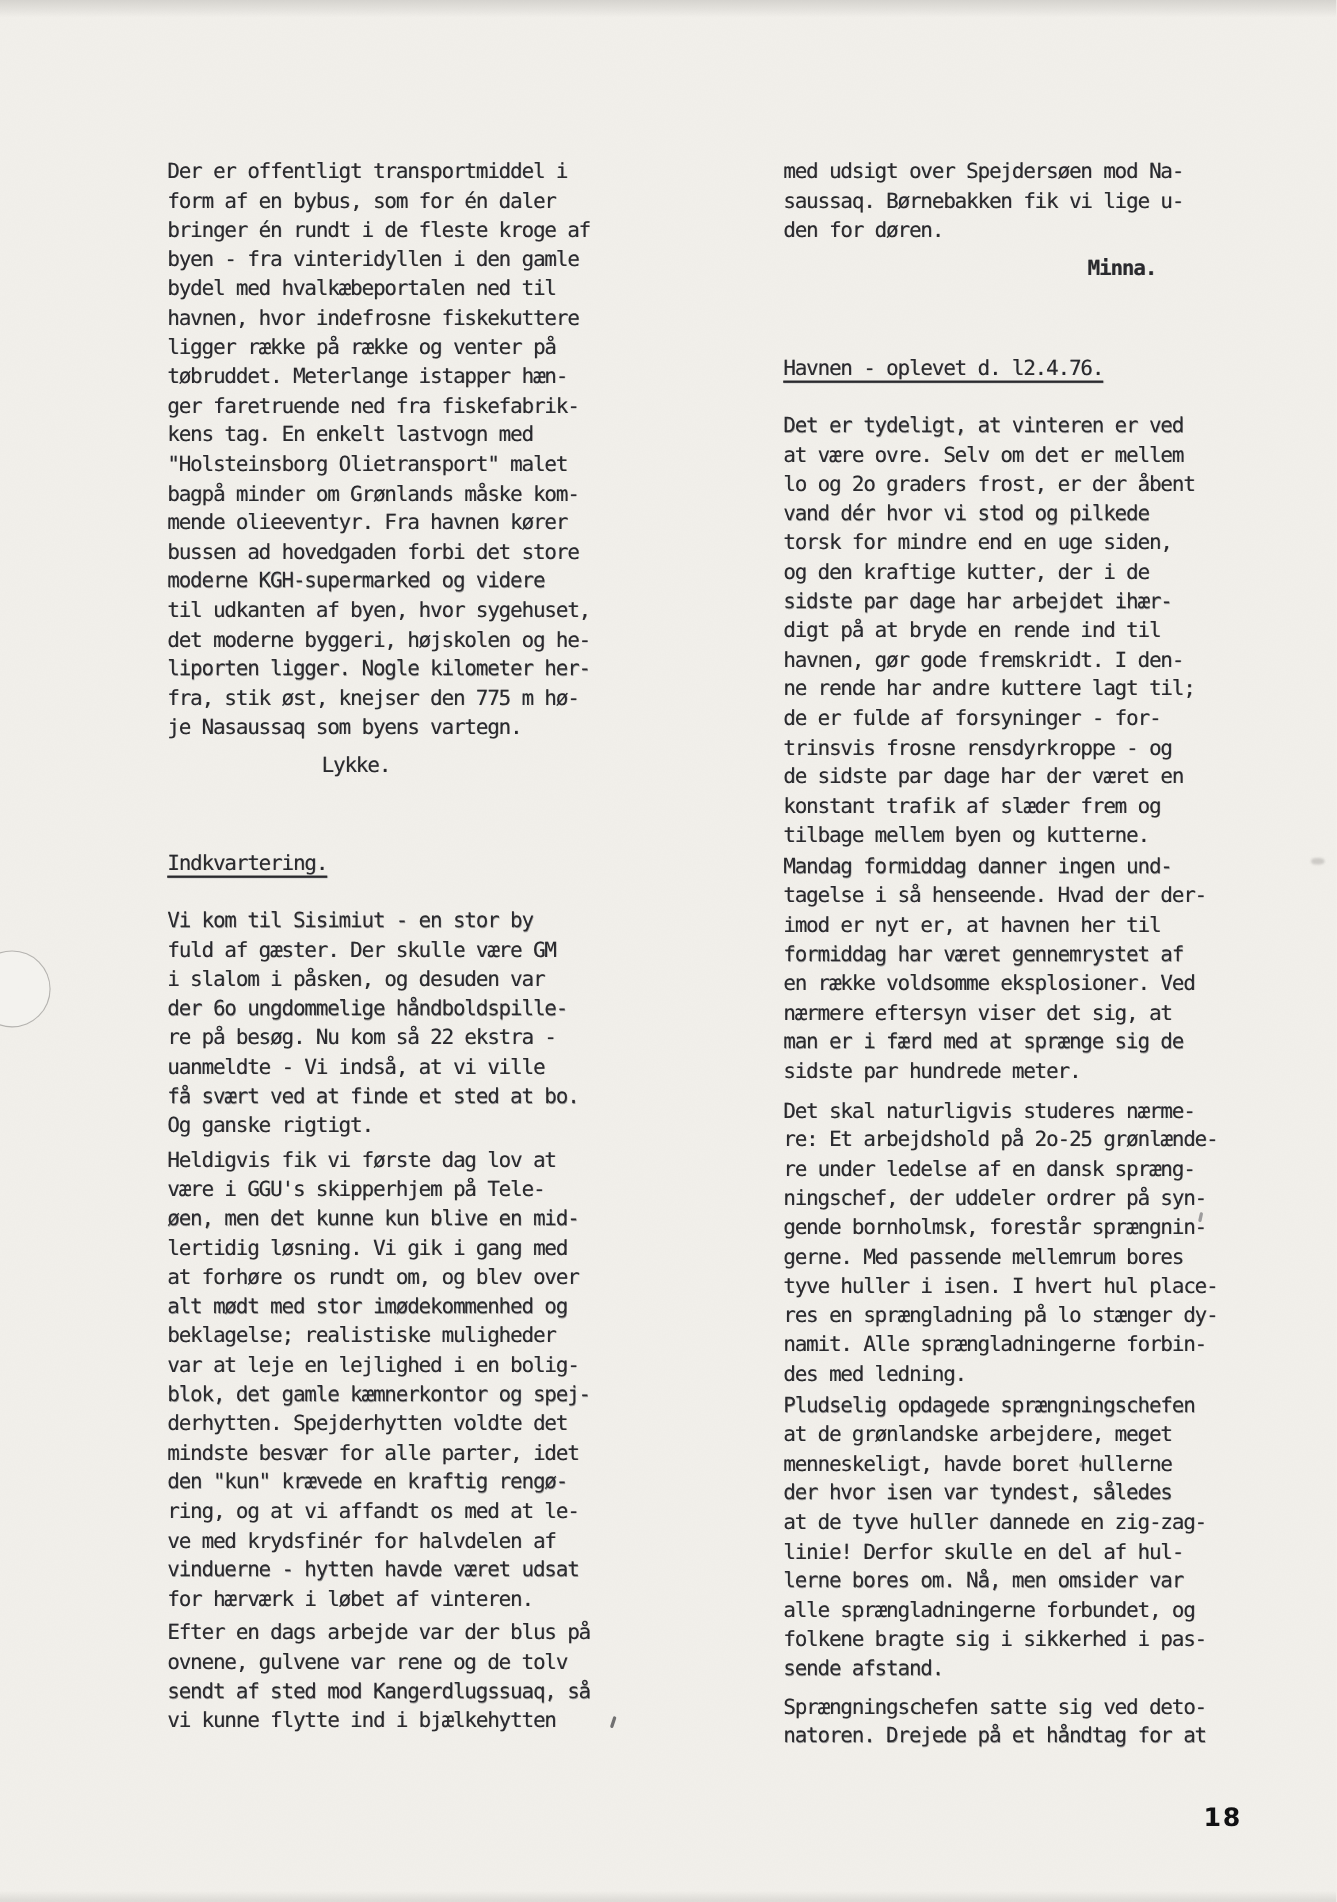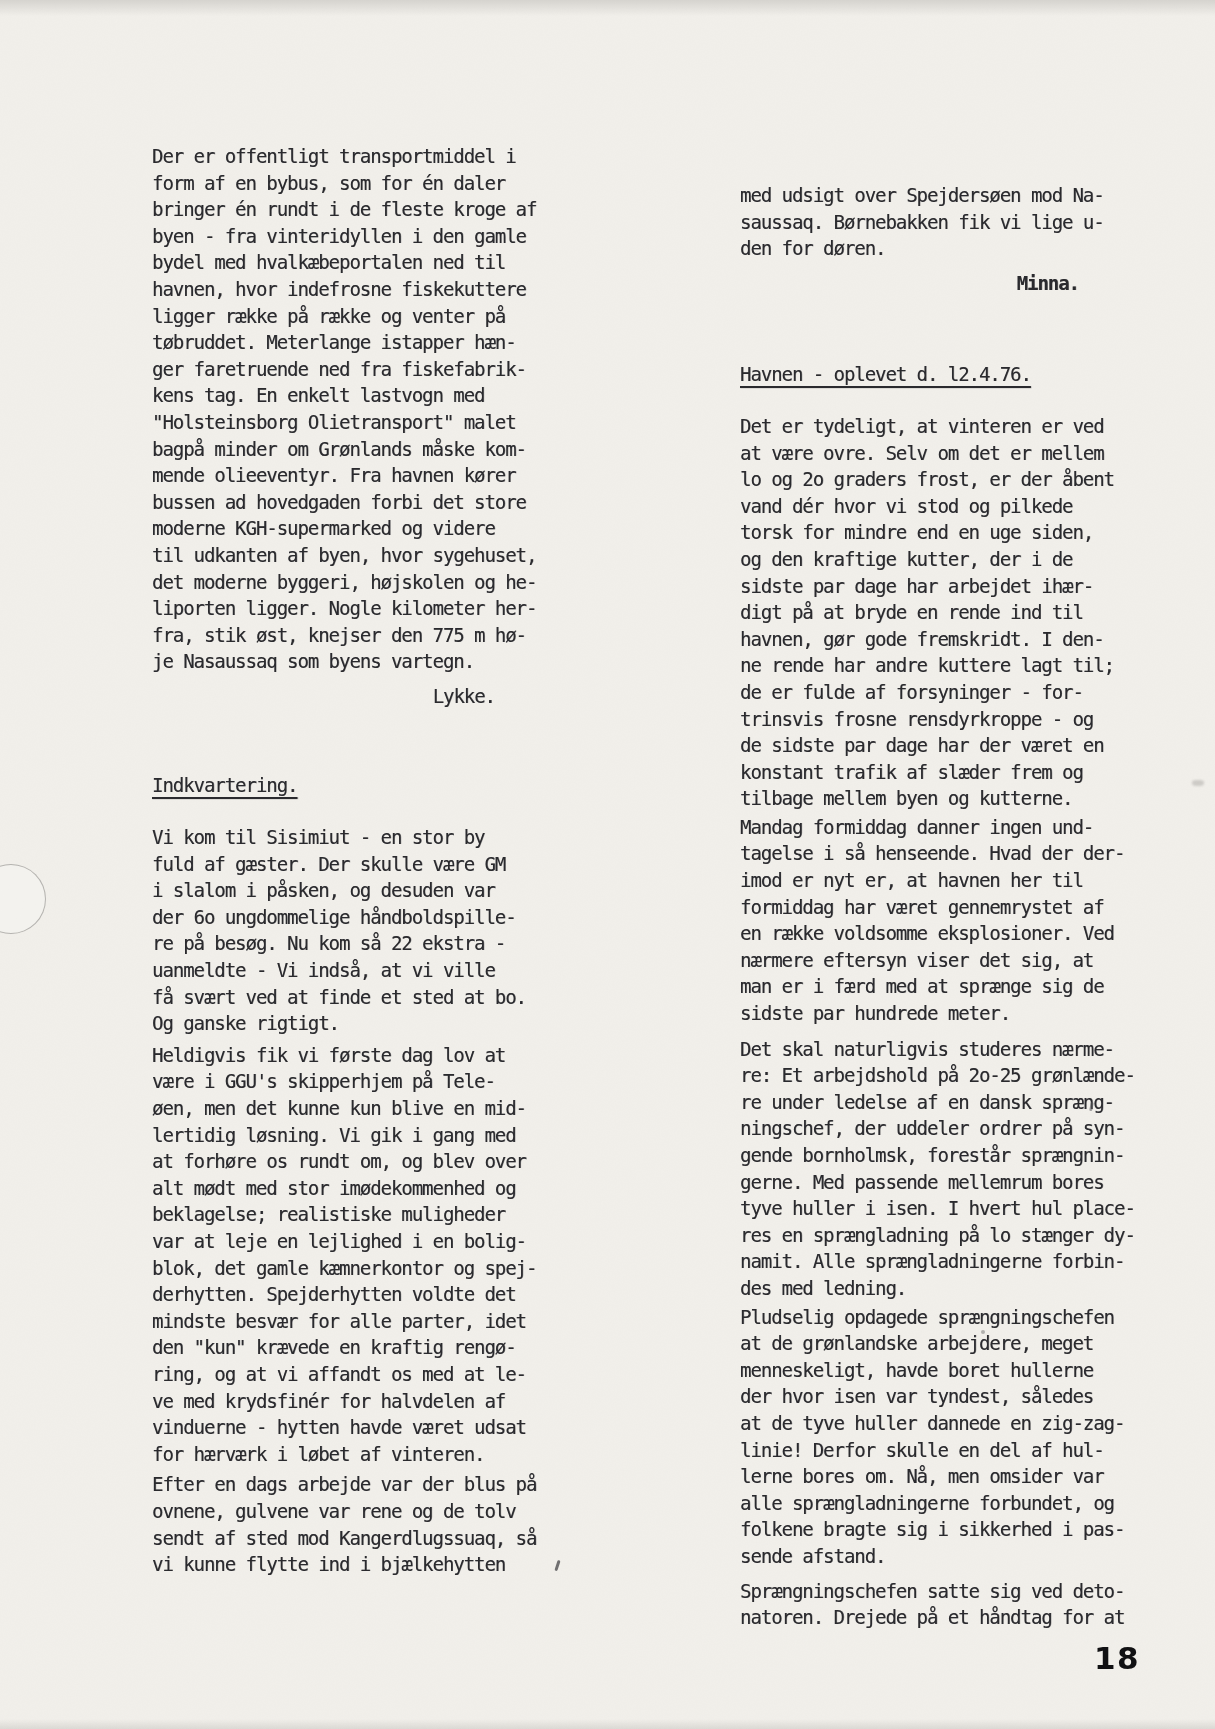--- a/index.html
+++ b/index.html
@@ -37,39 +37,39 @@
     position: absolute;
     top: 143px;
     color: var(--ink, #2a2a2e);
     font-size: 19px;
     line-height: 26.6px;
     letter-spacing: -1.05px;
     white-space: pre;
     text-shadow: 0.45px 0.25px 0 rgba(42,42,46,0.45);
   }
   .col-left  { left: 152px; width: 380px; }
-  .col-right { left: 740px; width: 400px; margin-top: 39px; }
+  .col-right { left: 712px; width: 400px; }
 
   .block.signature { text-align: right; }
-  .col-left  .block.signature { padding-right: 37px; }
+  .col-left  .block.signature { padding-right: 37px; text-align: center; }
   .col-right .block.signature { padding-right: 61px; font-weight: bold; }
 
   .heading-text {
     text-decoration: underline;
     text-decoration-thickness: 2.4px;
     text-underline-offset: 5px;
   }
 
   .page-number {
     position: absolute;
     left: 1094px;
     top: 1640px;
     font-family: "DejaVu Sans", "Liberation Sans", sans-serif;
     font-weight: bold;
-    font-size: 31px;
+    font-size: 23px;
     letter-spacing: 1.5px;
     color: var(--pagenum, #111113);
   }
 
   .artifact { position: absolute; pointer-events: none; }
   .a1 { left: 556px; top: 1560px; width: 2.5px; height: 11px;
         background: rgba(70,70,72,0.75); transform: rotate(18deg); border-radius: 2px; }
   .a2 { left: 1090px; top: 1102px; width: 2.5px; height: 9px;
         background: rgba(90,90,92,0.55); transform: rotate(12deg); border-radius: 2px; }
   .a3 { left: 1192px; top: 780px; width: 12px; height: 6px;

